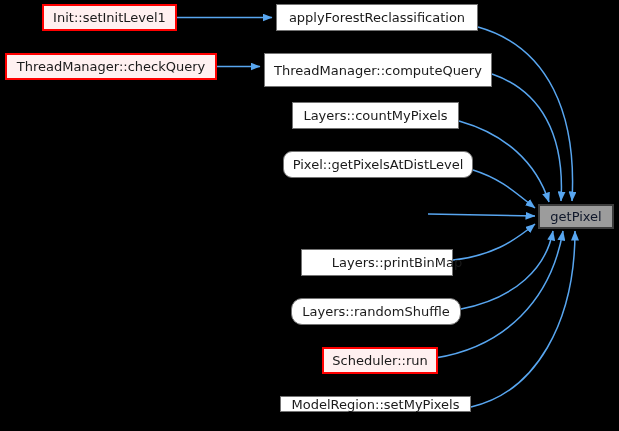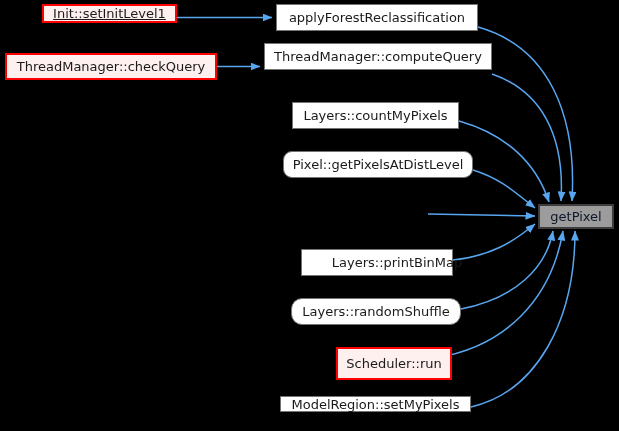--- a/index.html
+++ b/index.html
@@ -26,30 +26,30 @@
     background:#fff0f0;
     border:2px solid #ff0000;
   }
   .node.focus{
     background:#9c9c9c;
     border:2px solid #3d3d3d;
     color:#0f172a;
     cursor:default;
   }
   
-  #n-setInitLevel1               {left:42px;  top:4px;   width:135px; height:19px;text-decoration:underline;}
+  #n-setInitLevel1               {left:42px;  top:4px;   width:135px; height:27px;}
   #n-applyForestReclassification {left:276px; top:4px;   width:202px; height:27px;}
   #n-checkQuery                  {left:5px;   top:53px;  width:212px; height:27px;}
-  #n-computeQuery                {left:264px; top:43px;  width:228px; height:27px;}
+  #n-computeQuery                {left:264px; top:53px;  width:228px; height:34px;}
   #n-countMyPixels               {left:292px; top:102px; width:167px; height:27px;}
   #n-getPixelsAtDistLevel        {left:283px; top:151px; width:190px; height:27px;border-radius:9px;}
   #n-print                       {left:325px; top:200px; width:103px; height:27px;}
   #n-printBinMap                 {left:301px; top:249px; width:152px; height:27px;padding-left:40px;}
   #n-randomShuffle               {left:291px; top:298px; width:170px; height:27px;border-radius:11px;}
-  #n-run                         {left:336px; top:347px; width:116px; height:33px;}
+  #n-run                         {left:322px; top:347px; width:116px; height:27px;}
   #n-setMyPixels                 {left:280px; top:396px; width:191px; height:16px;}
   #n-getPixel                    {left:538px; top:204px; width:76px;  height:25px;}
   .edge{fill:none;stroke:#58a6f0;stroke-width:1.5;}
 </style>
 </head>
 <body>
 
 <div id="canvas">
 
   <svg id="edges" viewBox="0 0 619 431" xmlns="http://www.w3.org/2000/svg" aria-hidden="true">

